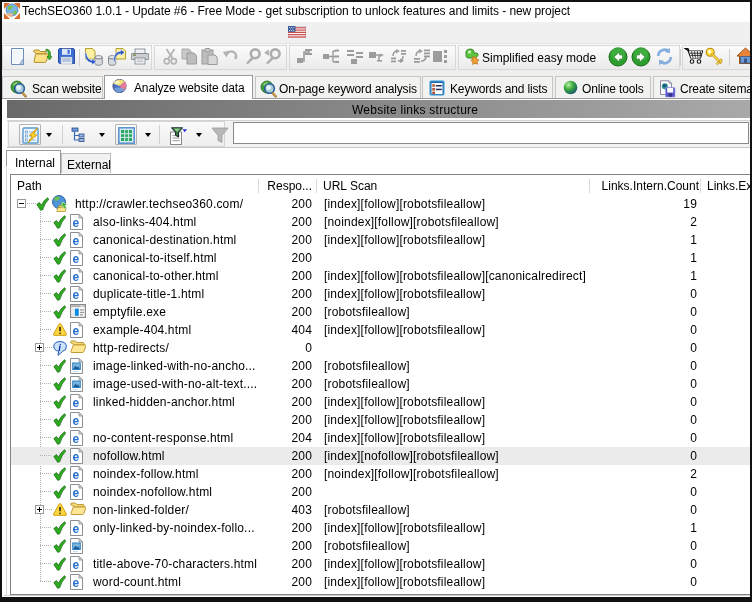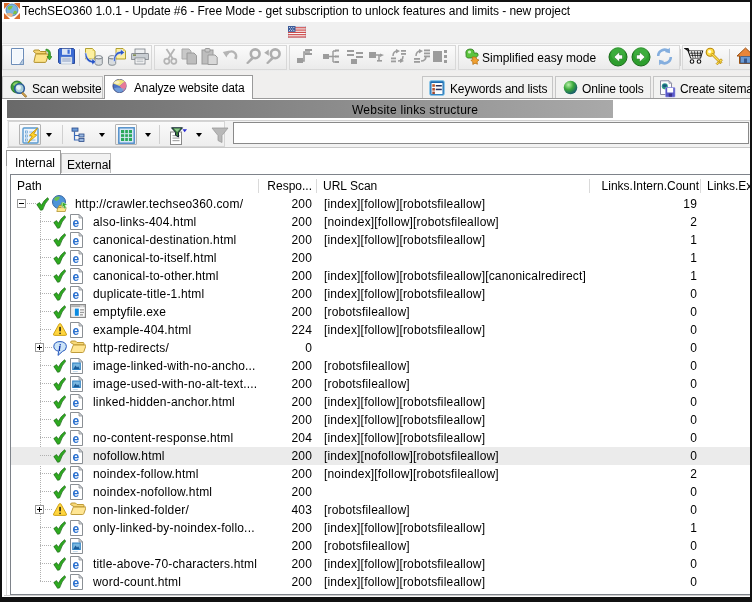--- a/index.html
+++ b/index.html
@@ -13,21 +13,21 @@
 .tbar { position:absolute; left:0; top:44px; width:752px; height:27px; background:linear-gradient(#fafafa,#ececec); }
 .band { position:absolute; top:1px; height:25px; border:1px solid #d8d8d8; background:linear-gradient(#fbfbfb,#ebebeb); }
 .ticon { position:absolute; width:18px; height:18px; }
 .ticon svg { position:absolute; left:0; top:0; }
 .tsep { position:absolute; top:5px; width:1px; height:17px; background:#d0d0d0; }
 .tabbar { position:absolute; left:0; top:71px; width:752px; height:28px; background:#f0efee; border-bottom:1px solid #9a9a9a; }
 .tab { position:absolute; top:5px; height:22px; background:#f2f2f1; border:1px solid #c6c6c6; border-bottom:none; font-size:12px; }
 .tab.active { top:4px; height:24px; background:#fff; border-color:#9a9a9a; }
 .tab .ic { position:absolute; left:6px; top:3px; width:18px; height:18px; }
 .tab .tx { position:absolute; left:29px; top:5px; white-space:nowrap; letter-spacing:-0.15px; }
-.caption { position:absolute; left:7px; top:100px; width:606px; height:18px; background:linear-gradient(to right,#696969,#a9a9a9); }
+.caption { position:absolute; left:7px; top:100px; width:745px; height:18px; background:linear-gradient(to right,#696969,#a9a9a9); }
 .caption .tx { position:absolute; top:3px; left:345px; color:#000; letter-spacing:0.25px; }
 .tbar2 { position:absolute; left:7px; top:120px; width:745px; height:28px; background:#f2f2f2; border-top:1px solid #d2d2d2; border-bottom:1px solid #c8c8c8; }
 .t2band { position:absolute; left:1px; top:0px; width:217px; height:26px; border:1px solid #d4d4d4; background:linear-gradient(#fafafa,#eeeeee); }
 .t2icon { position:absolute; top:6px; width:17px; height:17px; }
 .btnframe { position:absolute; top:3px; width:22px; height:21px; border:1px solid #b4b4b4; background:linear-gradient(#fdfdfd,#e8e8e8); border-radius:1px; }
 .drop { position:absolute; top:12px; width:0; height:0; border-left:3.5px solid transparent; border-right:3.5px solid transparent; border-top:4px solid #000; }
 .t2sep { position:absolute; top:4px; width:1px; height:19px; background:#d0d0d0; }
 .filterbox { position:absolute; left:226px; top:1px; width:516px; height:22px; background:#fff; border:1px solid #898989; }
 .itabs { position:absolute; left:0; top:149px; width:752px; height:26px; background:#fff;text-align:center; }
 .itab { position:absolute; border:1px solid #bcbcbc; border-bottom:none; background:#f1f1f1; }
@@ -338,20 +338,30 @@
 <div class="tab active" style="left:104px;width:149px">
       <span class="ic" style="left:7px"><svg width="15" height="14" viewBox="0 0 15 14">
           <circle cx="7.5" cy="7" r="6.6" fill="#4a72c4" stroke="#333a66" stroke-width="0.8"></circle>
           <path d="M7.5 7 L1.2 4.5 Q2.5 1.2 7.5 0.4 Q11 0.6 13 2.5 Z" fill="#f0e27a"></path>
           <path d="M7.5 7 L13 2.5 Q14.8 4.5 14.1 8 Q13.5 10.5 11.5 12 Z" fill="#e87a9a"></path>
           <path d="M2 9.5 Q5 8 9 9 Q12 10 13 9 Q11 13 7.5 13.5 Q4 13.2 2 9.5 Z" fill="#7aa8e0" opacity="0.8"></path>
           <ellipse cx="5" cy="3.5" rx="2.8" ry="1.4" fill="#fff" opacity="0.55"></ellipse>
         </svg></span>
       <span class="tx" style="left:29px">Analyze website data</span>
     </div>
+<div class="tab" style="left:255px;width:166px">
+      <span class="ic" style="left:4px"><svg width="18" height="18" viewBox="0 0 18 18">
+          <circle cx="7" cy="7" r="6" fill="#3d9e3a" stroke="#1d6a1a" stroke-width="0.8"></circle>
+          <path d="M3 4 Q5 1.5 8 2.5 Q7.5 5.5 4.5 6 Q2.8 5.5 3 4 Z" fill="#8ed06a"></path>
+          <circle cx="9.5" cy="8.5" r="4.8" fill="#b8d8f0" fill-opacity="0.85" stroke="#2a5a9a" stroke-width="1.6"></circle>
+          <circle cx="8.6" cy="7.6" r="2.4" fill="#e8f2fa"></circle>
+          <path d="M12.8 12.2 L16.5 15.8 Q17 16.8 16 17.2 L15 17 L11.6 13.4 Z" fill="#d4a24a" stroke="#8a6a2a" stroke-width="0.7"></path>
+        </svg></span>
+      <span class="tx" style="left:23px">On-page keyword analysis</span>
+    </div>
 <div class="tab" style="left:555px;width:96px">
       <span class="ic" style="left:7px"><svg width="15" height="15" viewBox="0 0 15 15">
           <defs>
             <radialGradient id="og" cx="0.35" cy="0.3" r="0.8">
               <stop offset="0" stop-color="#b8f0a8"></stop>
               <stop offset="0.45" stop-color="#3aa83a"></stop>
               <stop offset="1" stop-color="#104a78"></stop>
             </radialGradient>
           </defs>
           <circle cx="7.5" cy="7.5" r="6.8" fill="url(#og)"></circle>
@@ -612,21 +622,21 @@
         </svg>
       </div>
       <div class="ricon" style="left:59px;top:1px">
         <svg width="13" height="16" viewBox="0 0 13 16">
           <path d="M0.5 0.5 L9 0.5 L12.5 4 L12.5 15.5 L0.5 15.5 Z" fill="#fff" stroke="#8a8f94"></path>
           <path d="M9 0.5 L9 4 L12.5 4 Z" fill="#d8dbde" stroke="#8a8f94" stroke-width="0.8"></path>
           <text x="2.6" y="13" font-family="Liberation Sans" font-weight="bold" font-size="12" fill="#2970cf">e</text>
         </svg>
       </div>
       <div class="cell" style="left:82px">example-404.html</div>
-      <div class="cell num" style="left:253px;width:48px">224</div>
+      <div class="cell num" style="left:253px;width:48px">404</div>
       <div class="cell" style="left:313px">[index][follow][robotsfileallow]</div>
       <div class="cell num" style="left:560px;width:126px">0</div>
     </div>
 <div class="row" style="top:164px">
       <div class="expbox plus" style="left:24px"></div>
       <div class="hguide" style="left:34px;top:8px;width:7px"></div>
       <div class="ricon" style="left:42px;top:2px">
         <svg width="14" height="15" viewBox="0 0 14 15">
           <path d="M7 0.6 Q13 0.6 13.4 5.5 Q13.4 9.5 9.5 10.4 L5 14.4 L5.6 10.3 Q0.8 9.2 0.8 5.3 Q1.2 0.6 7 0.6 Z" fill="#cce4f7" stroke="#2255bb"></path>
           <text x="5.3" y="9.6" font-family="Liberation Serif" font-style="italic" font-weight="bold" font-size="10" fill="#1133aa">i</text>

